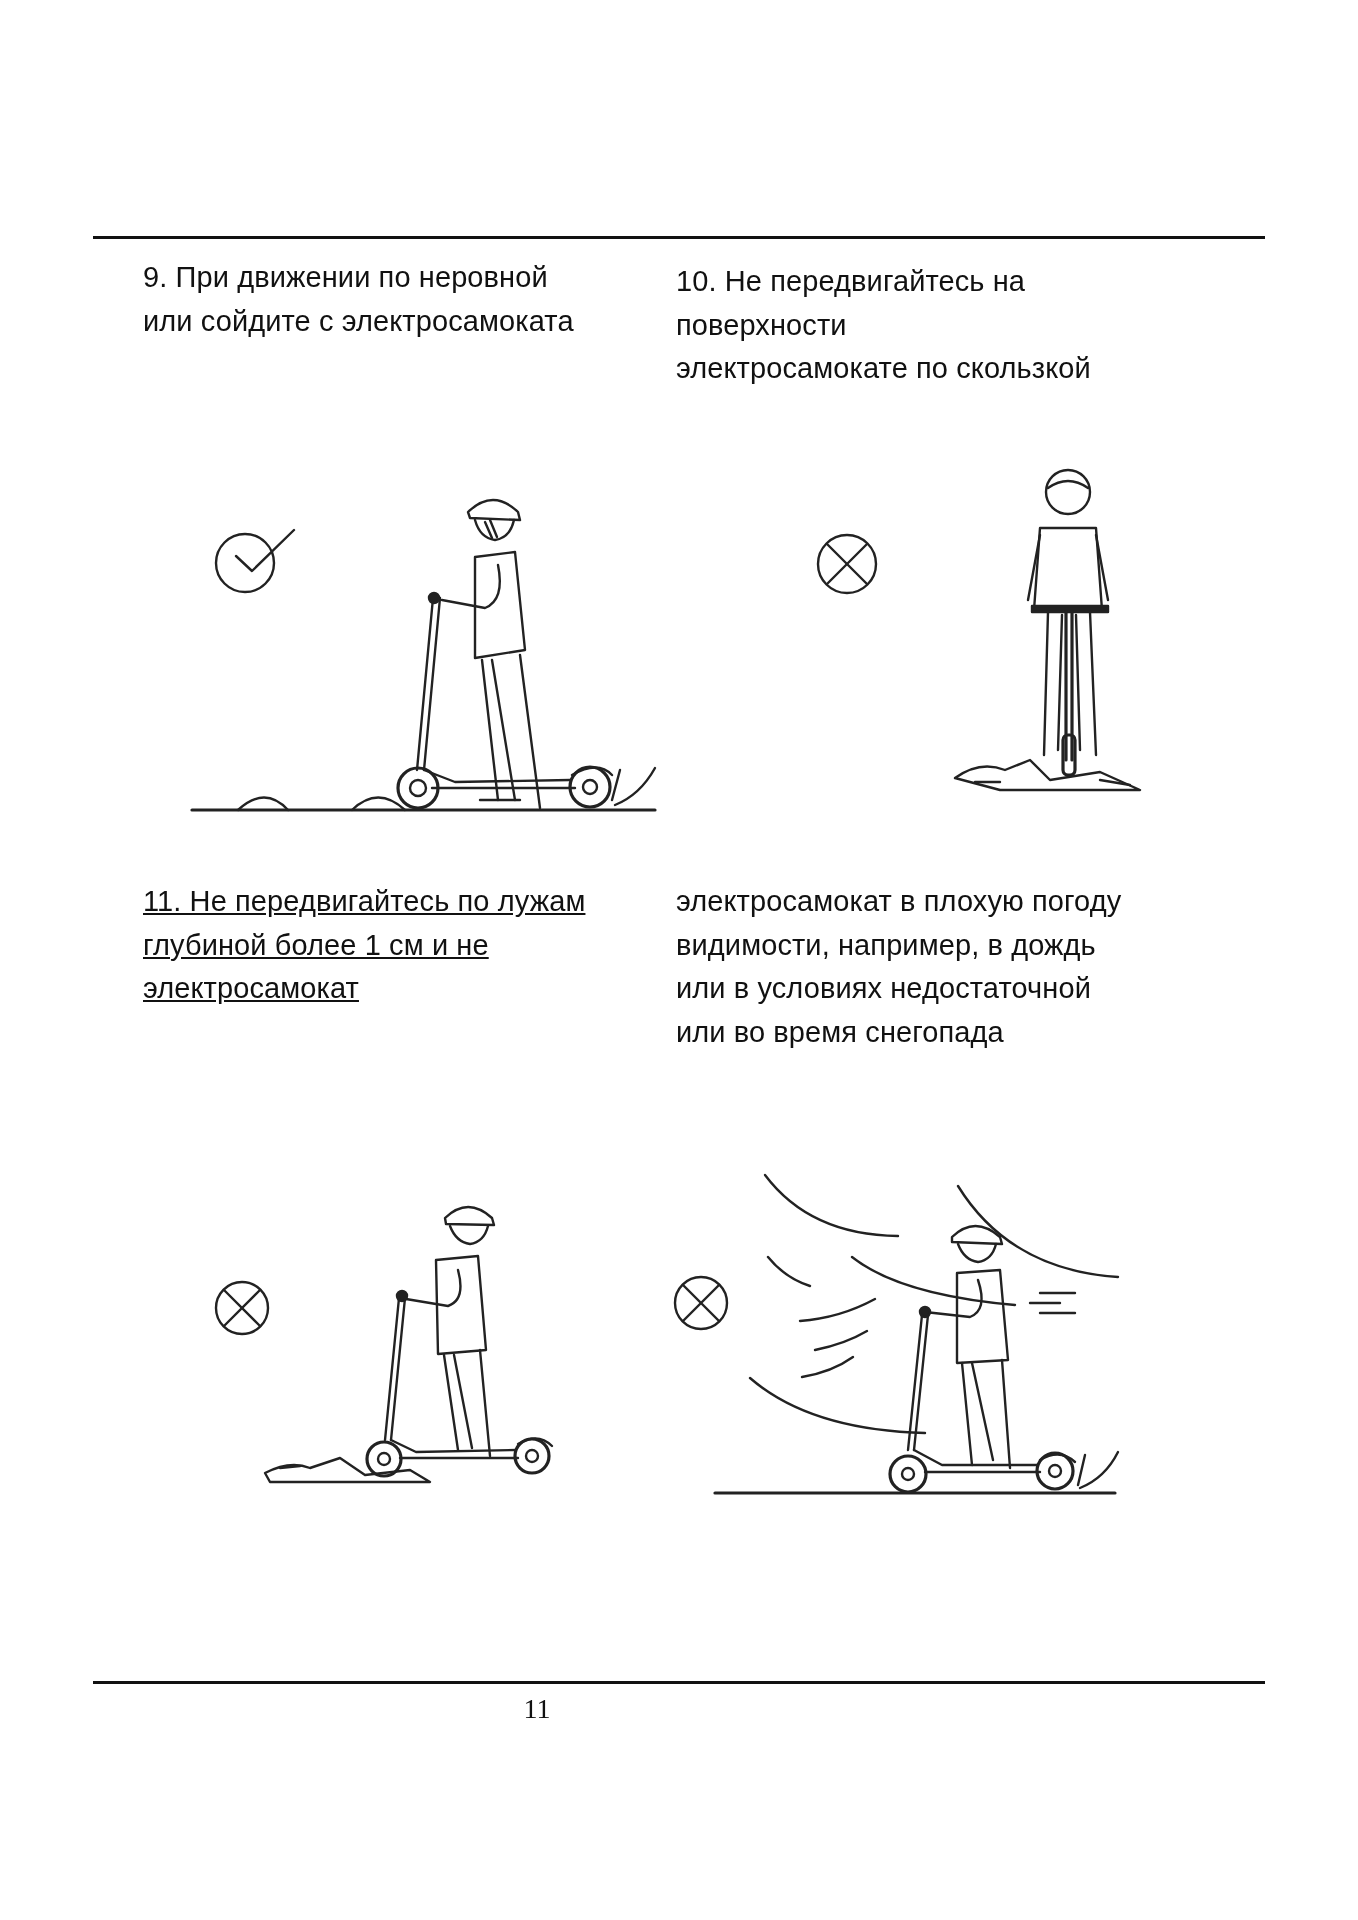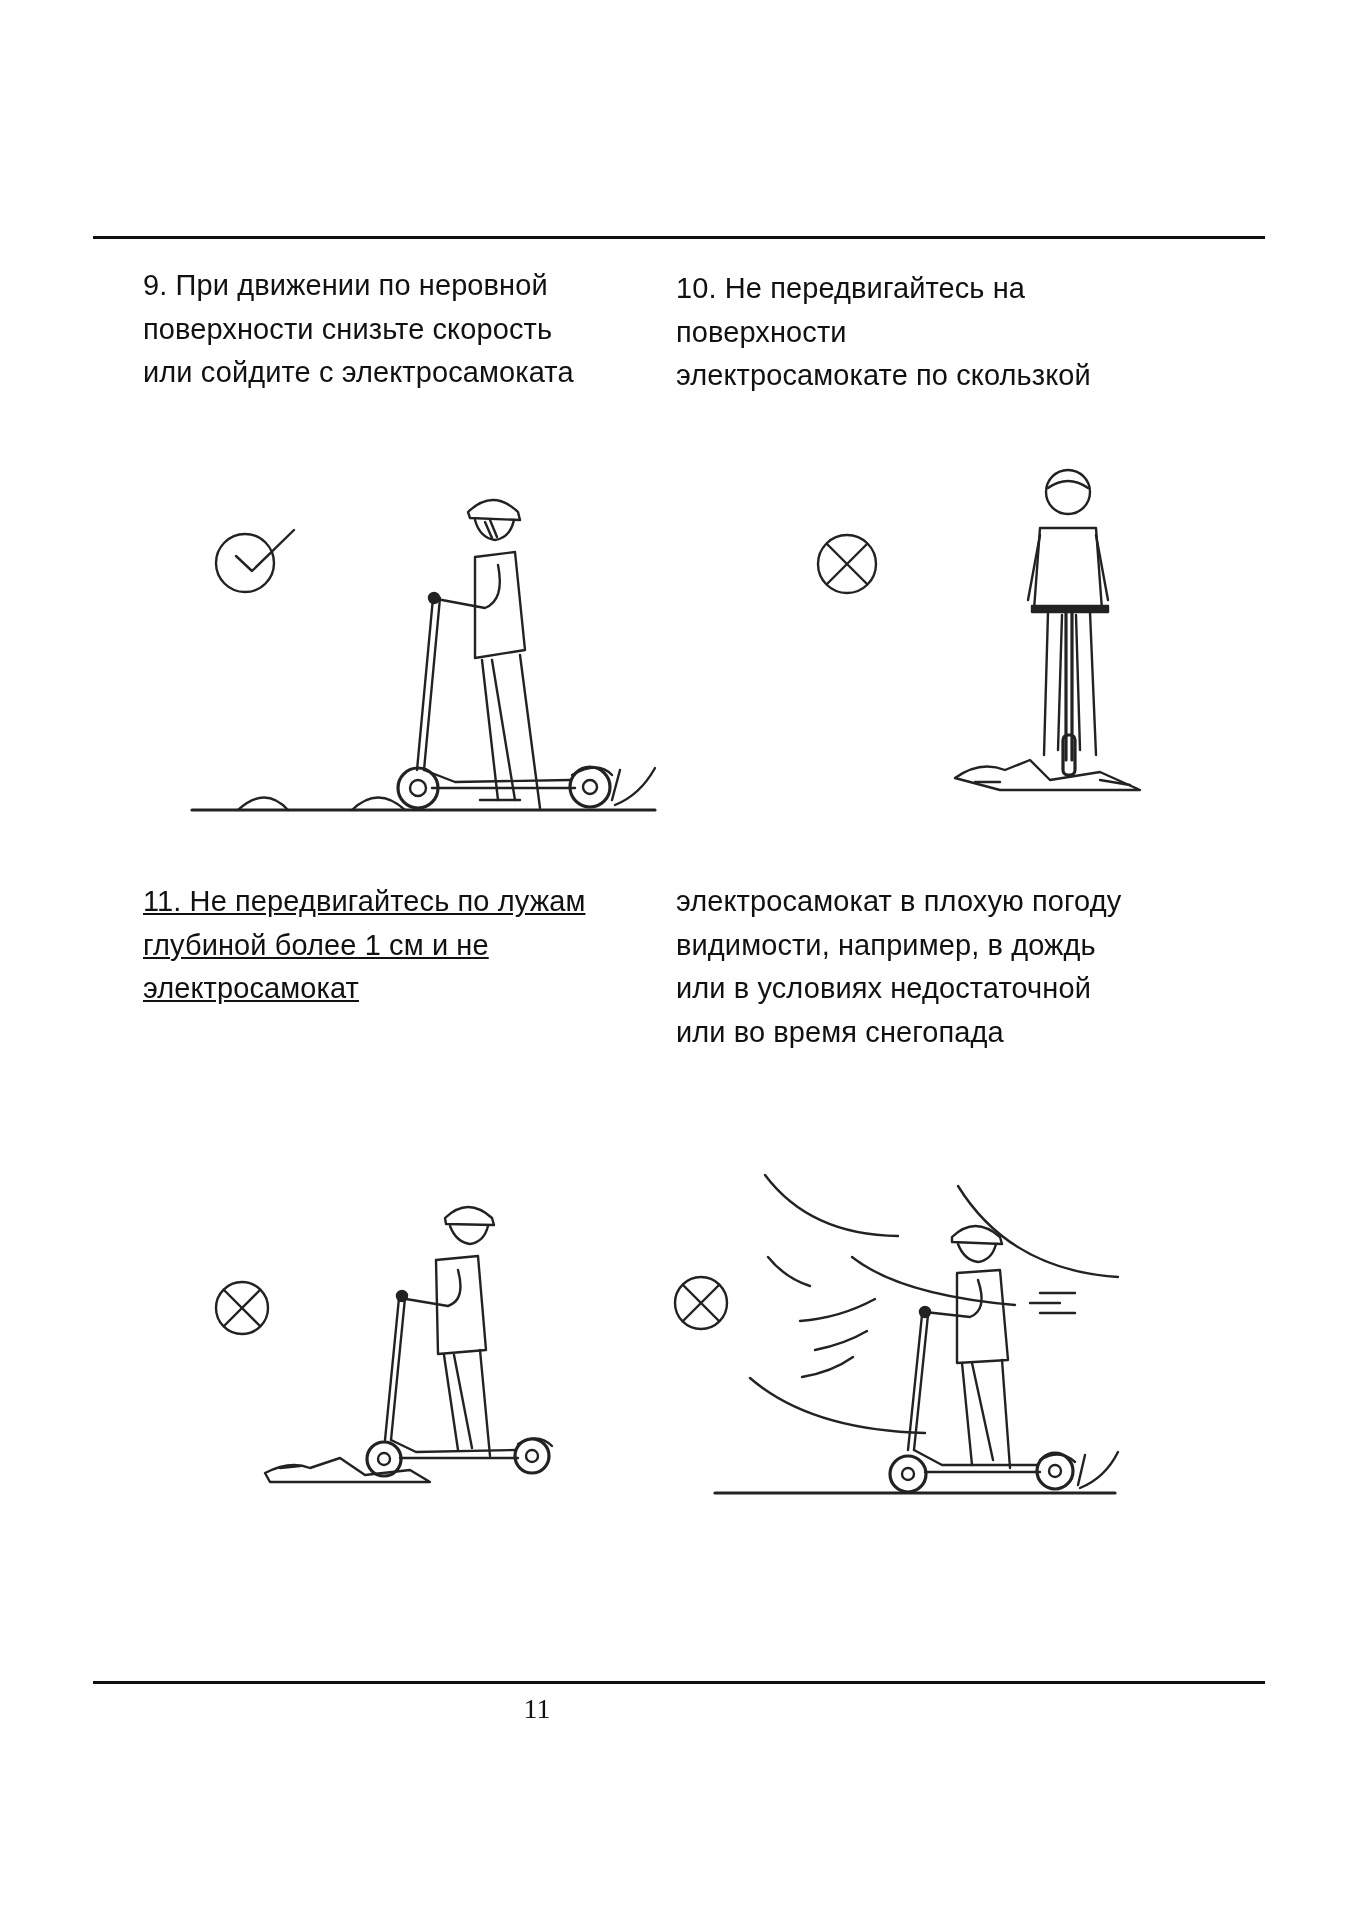--- a/index.html
+++ b/index.html
@@ -12,27 +12,26 @@
   svg{overflow:visible}
   svg *{fill:none;stroke:#222;stroke-width:2.4;stroke-linecap:round;stroke-linejoin:round;}
   svg .thick{stroke-width:3.2}
   svg .fillk{fill:#222;}
 </style>
 </head>
 <body>
 
 <div class="rule" style="top:236px;"></div>
 
-<div class="item" style="left:143px;top:264px;">
+<div class="item" style="left:143px;top:256px;">
   <div>9. При движении по неровной</div>
-  <div>поверхности снизьте скорость</div>
   <div>или сойдите с электросамоката</div>
 </div>
 
-<div class="item" style="left:676px;top:260px;margin-top:7px;">
+<div class="item" style="left:676px;top:260px;">
   <div>10. Не передвигайтесь на</div>
   <div>поверхности</div>
   <div>электросамокате по скользкой</div>
 </div>
 
 <svg class="illus" style="left:180px;top:470px;" width="500" height="360" viewBox="0 0 500 360">
   <g>
     <circle cx="65" cy="93" r="29"></circle>
     <polyline points="56,86 72,101 114,60"></polyline>
   </g>

